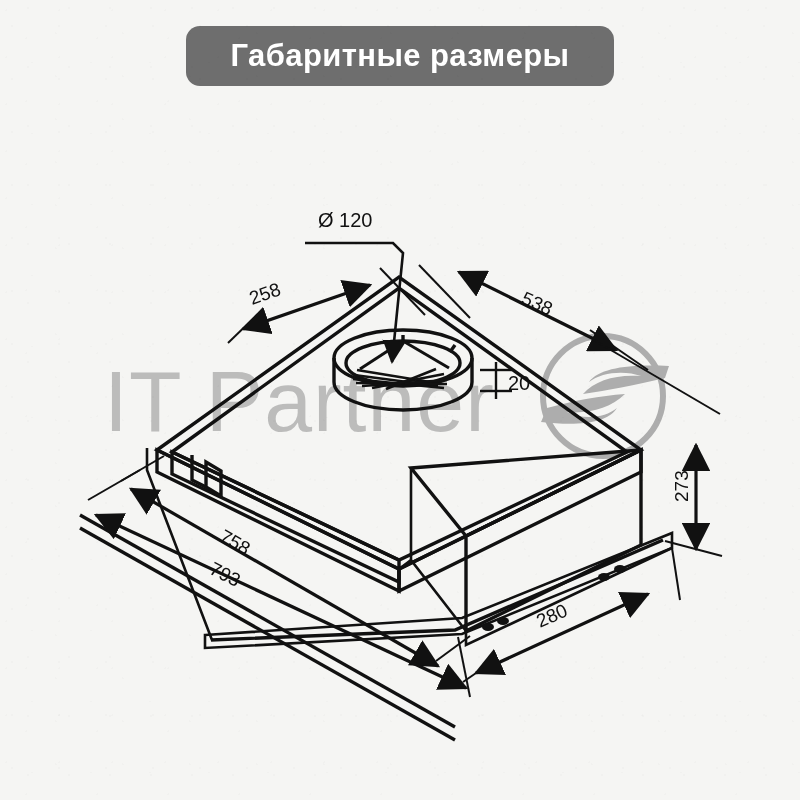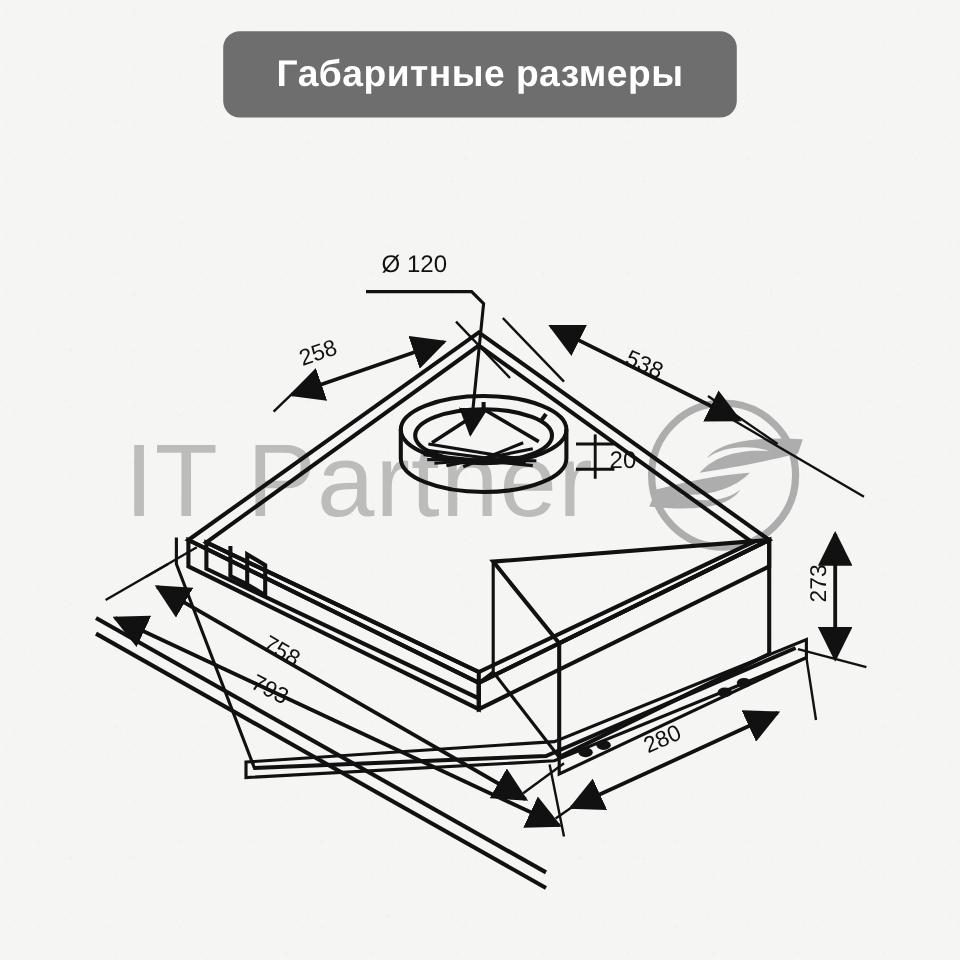--- a/index.html
+++ b/index.html
@@ -35,21 +35,21 @@
     opacity: 0.8;
     z-index: 60;
   }
 
   
   #banner {
     position: absolute;
     left: 186px;
     top: 26px;
     width: 428px;
-    height: 72px;
+    height: 60px;
     border-radius: 14px;
     display: flex;
     align-items: center;
     justify-content: center;
     z-index: 30;
   }
   #banner-title {
     color: #ffffff;
     font-size: 31px;
     font-weight: bold;

